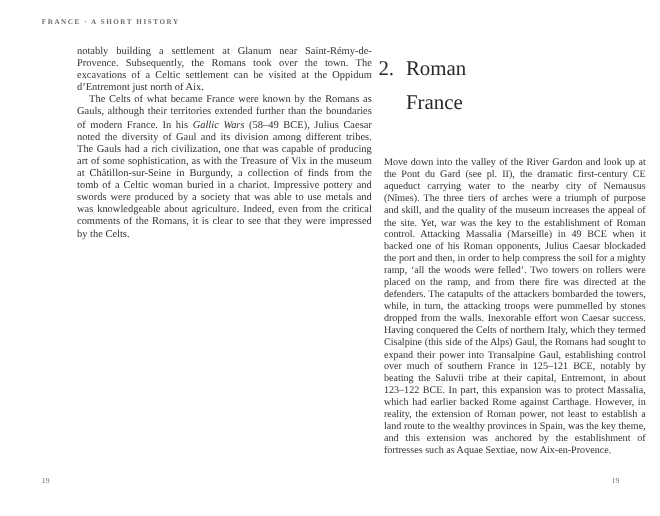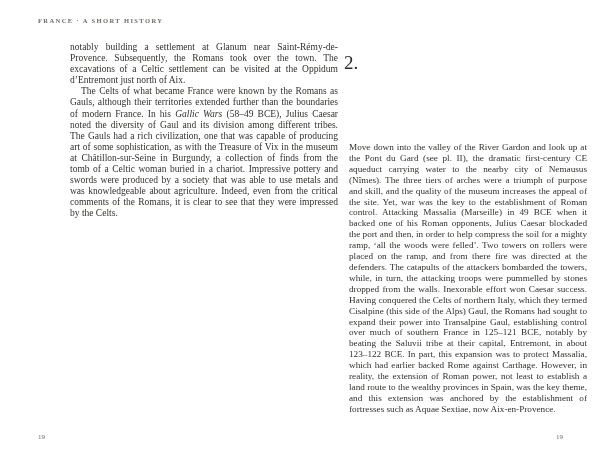--- a/index.html
+++ b/index.html
@@ -83,20 +83,21 @@
 
   <div class="left-body">
     <p>
       <span>notably building a settlement at Glanum near Saint-Rémy-de-Provence. Subsequently, the Romans took over the town. The excavations of a Celtic settlement can be visited at the Oppidum d’Entremont just north of Aix.</span>
     </p>
     <p class="para-indent"><span>The Celts of what became France were known by the Romans as Gauls, although their territories extended further than the boundaries of modern France. In his </span><i>Gallic Wars</i><span> (58–49 BCE), Julius Caesar noted the diversity of Gaul and its division among different tribes. The Gauls had a rich civilization, one that was capable of producing art of some sophistication, as with the Treasure of Vix in the museum at Châtillon-sur-Seine in Burgundy, a collection of finds from the tomb of a Celtic woman buried in a chariot. Impressive pottery and swords were produced by a society that was able to use metals and was knowledgeable about agriculture. Indeed, even from the critical comments of the Romans, it is clear to see that they were impressed by the Celts.</span></p>
   </div>
 
   <div class="chapter-heading">
     <div class="chapter-number">2.</div>
+    <div class="chapter-title">Roman France</div>
   </div>
 
   <div class="right-body">
     <p>
       <span>Move down into the valley of the River Gardon and look up at the Pont du Gard (see pl. II), the dramatic first-century CE aqueduct carrying water to the nearby city of Nemausus (Nîmes). The three tiers of arches were a triumph of purpose and skill, and the quality of the museum increases the appeal of the site. Yet, war was the key to the establishment of Roman control. Attacking Massalia (Marseille) in 49 BCE when it backed one of his Roman opponents, Julius Caesar blockaded the port and then, in order to help compress the soil for a mighty ramp, ‘all the woods were felled’. Two towers on rollers were placed on the ramp, and from there fire was directed at the defenders. The catapults of the attackers bombarded the towers, while, in turn, the attacking troops were pummelled by stones dropped from the walls. Inexorable effort won Caesar success. Having conquered the Celts of northern Italy, which they termed Cisalpine (this side of the Alps) Gaul, the Romans had sought to expand their power into Transalpine Gaul, establishing control over much of southern France in 125–121 BCE, notably by beating the Saluvii tribe at their capital, Entremont, in about 123–122 BCE. In part, this expansion was to protect Massalia, which had earlier backed Rome against Carthage. However, in reality, the extension of Roman power, not least to establish a land route to the wealthy provinces in Spain, was the key theme, and this extension was anchored by the establishment of fortresses such as Aquae Sextiae, now Aix-en-Provence.</span>
     </p>
   </div>
 
   <div class="folio folio-left">19</div>
 

